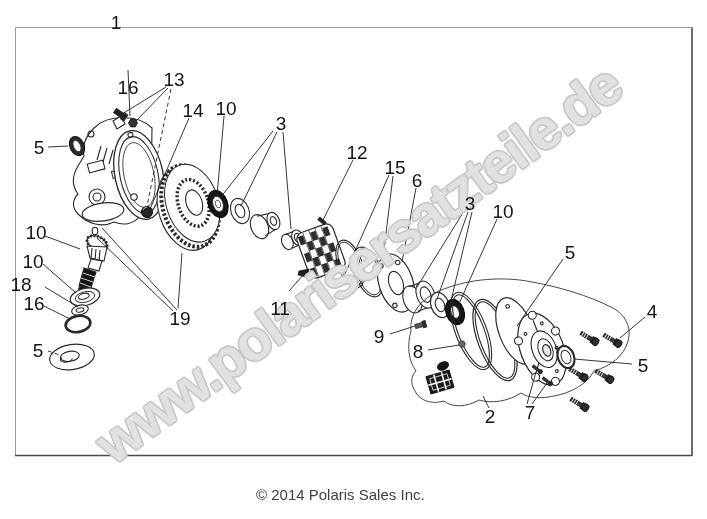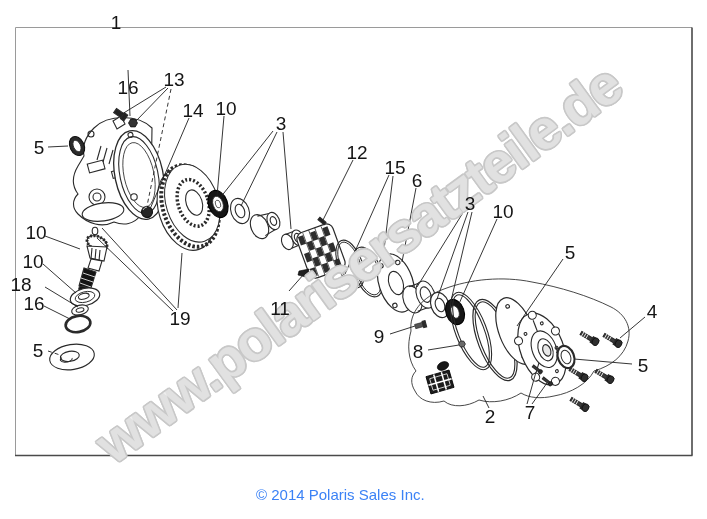--- a/index.html
+++ b/index.html
@@ -17,21 +17,21 @@
       1.6px 0 #c8c8c8, -1.6px 0 #c8c8c8, 0 1.6px #c8c8c8, 0 -1.6px #c8c8c8,
       1.2px 1.2px #c8c8c8, -1.2px 1.2px #c8c8c8, 1.2px -1.2px #c8c8c8, -1.2px -1.2px #c8c8c8;
   }
   #callout-layer{position:absolute;left:0;top:0;width:100%;height:100%;z-index:3;pointer-events:none;}
   .callout{
     position:absolute;transform:translate(-50%,-50%);
     font-size:19px;line-height:1;color:#151515;
   }
   .copyright{
     position:absolute;left:256px;top:486px;z-index:4;
-    font-size:15px;color:#3b82f6;
+    font-size:15px;color:#404040;
   }
 </style>
 </head>
 <body>
 
 <div class="stage">
 
   <svg width="707" height="519" viewBox="0 0 707 519">
     <defs>
       <g id="screwL">

